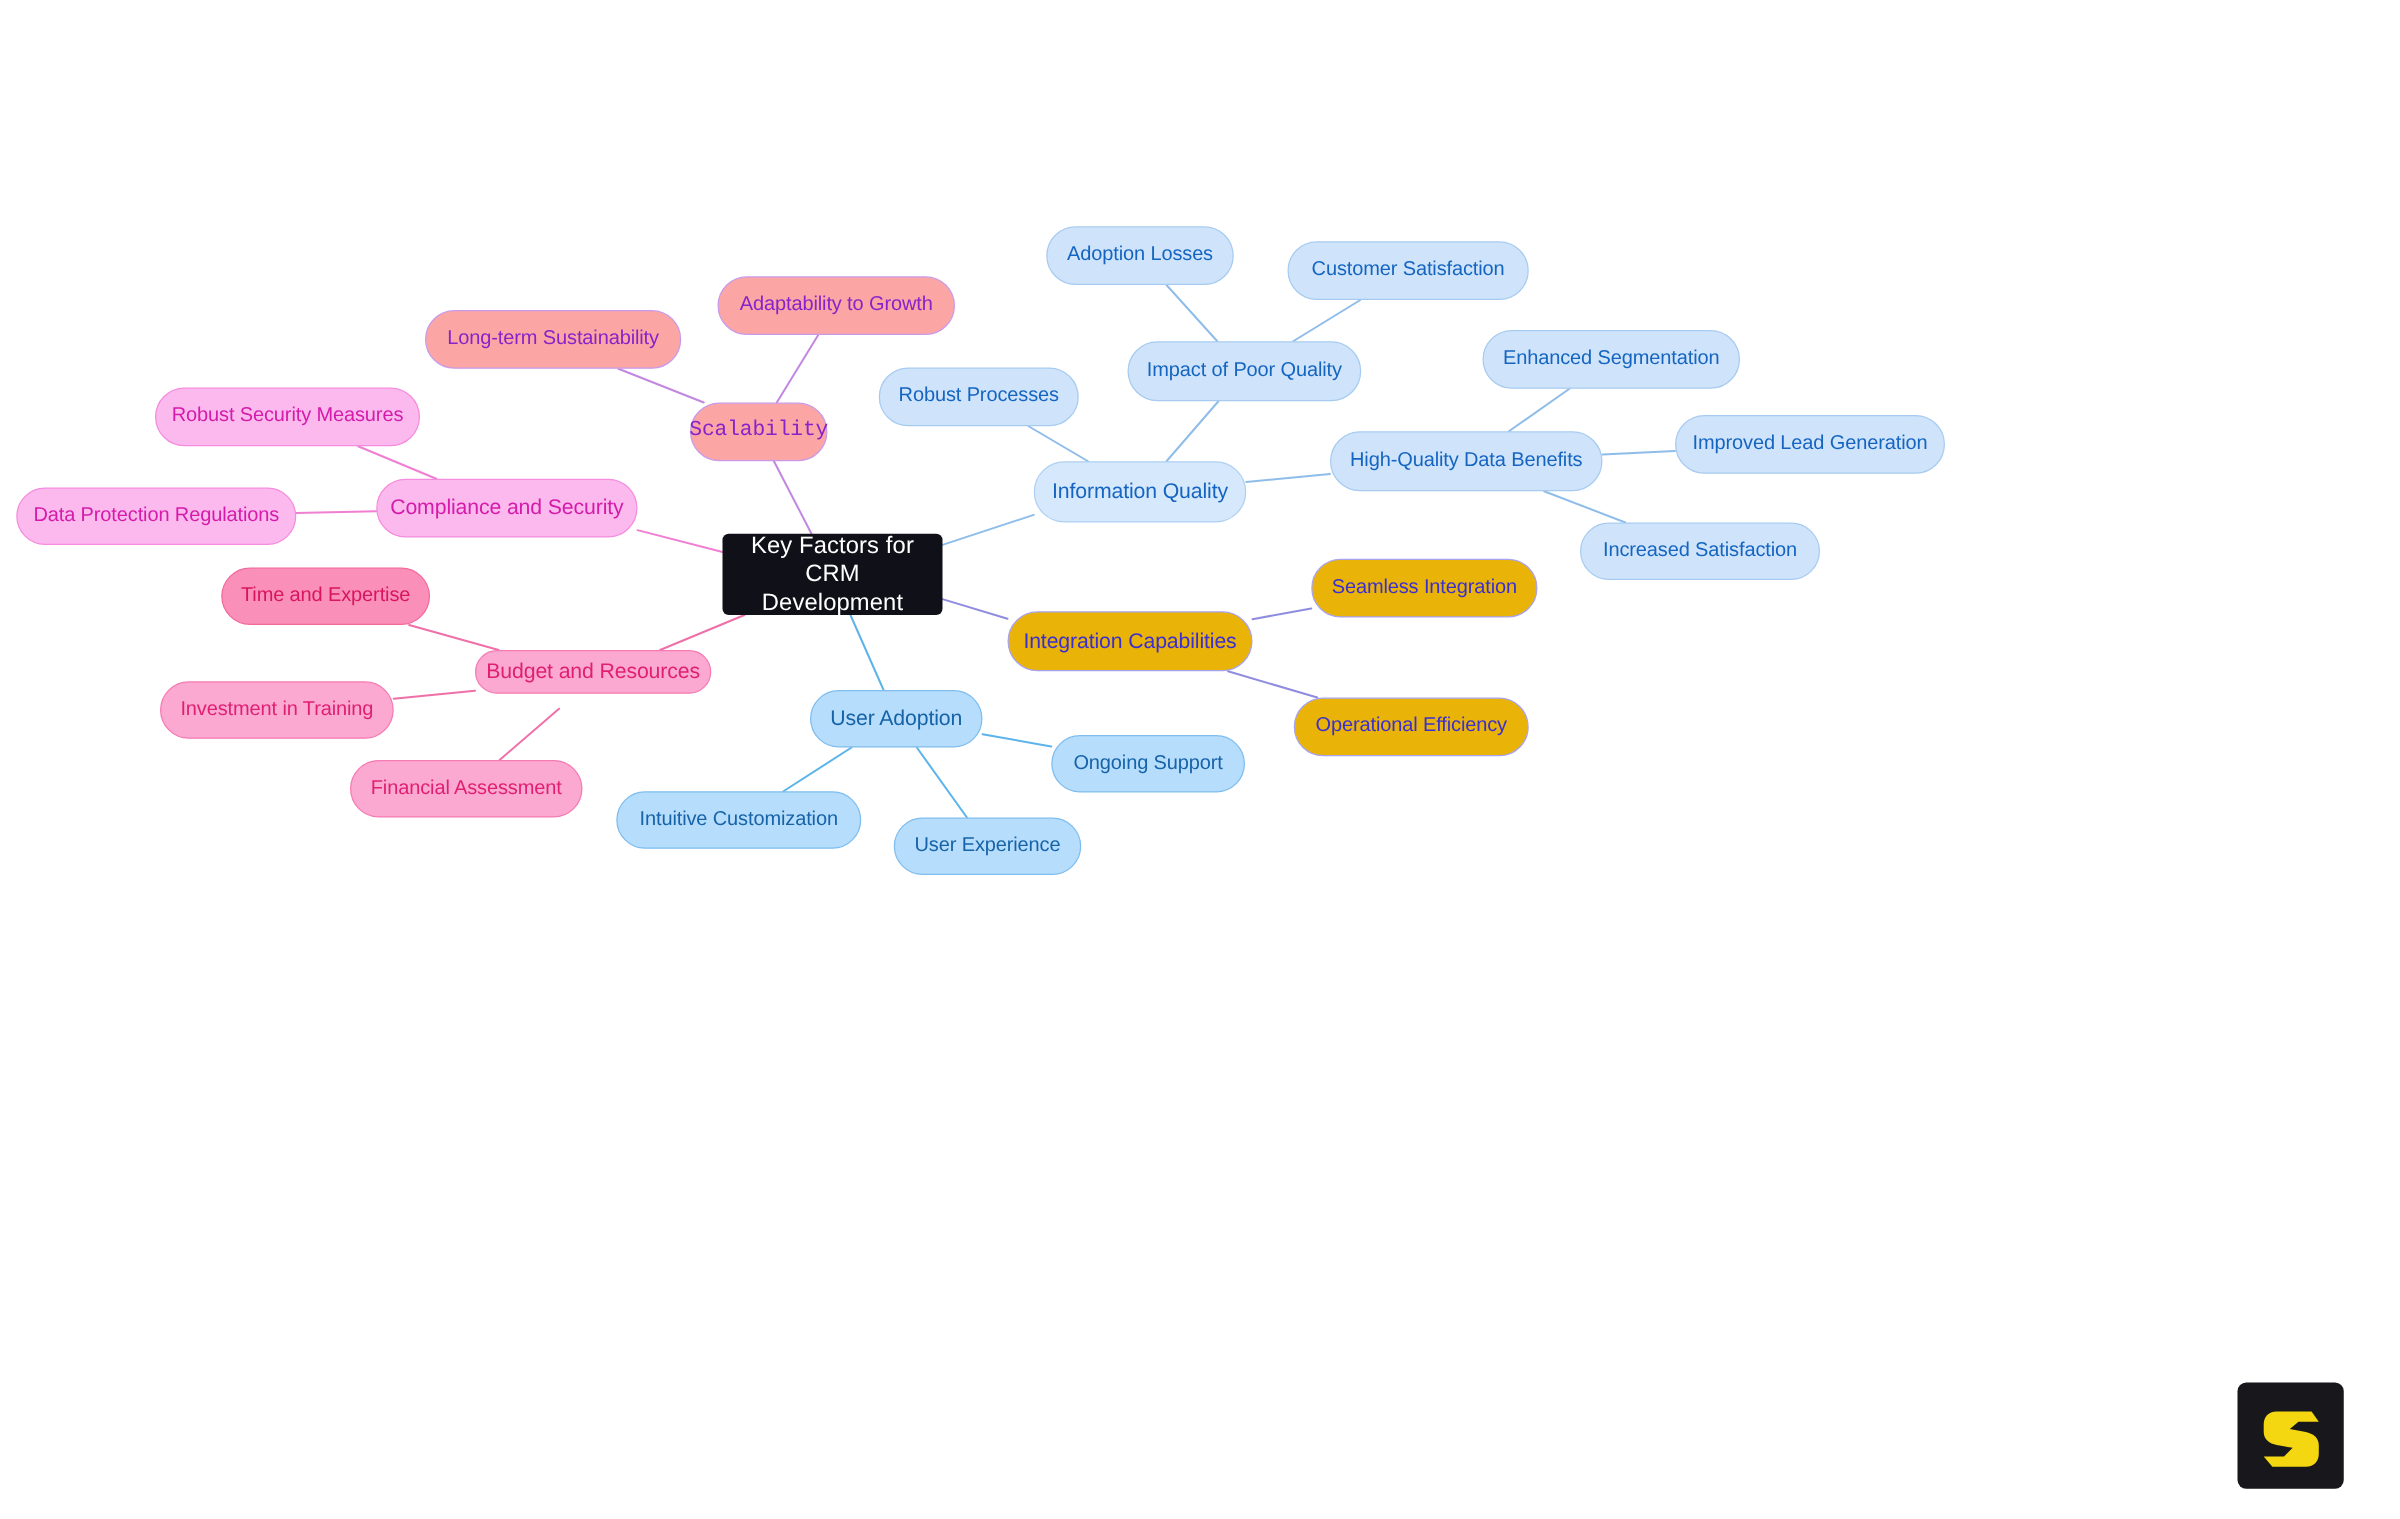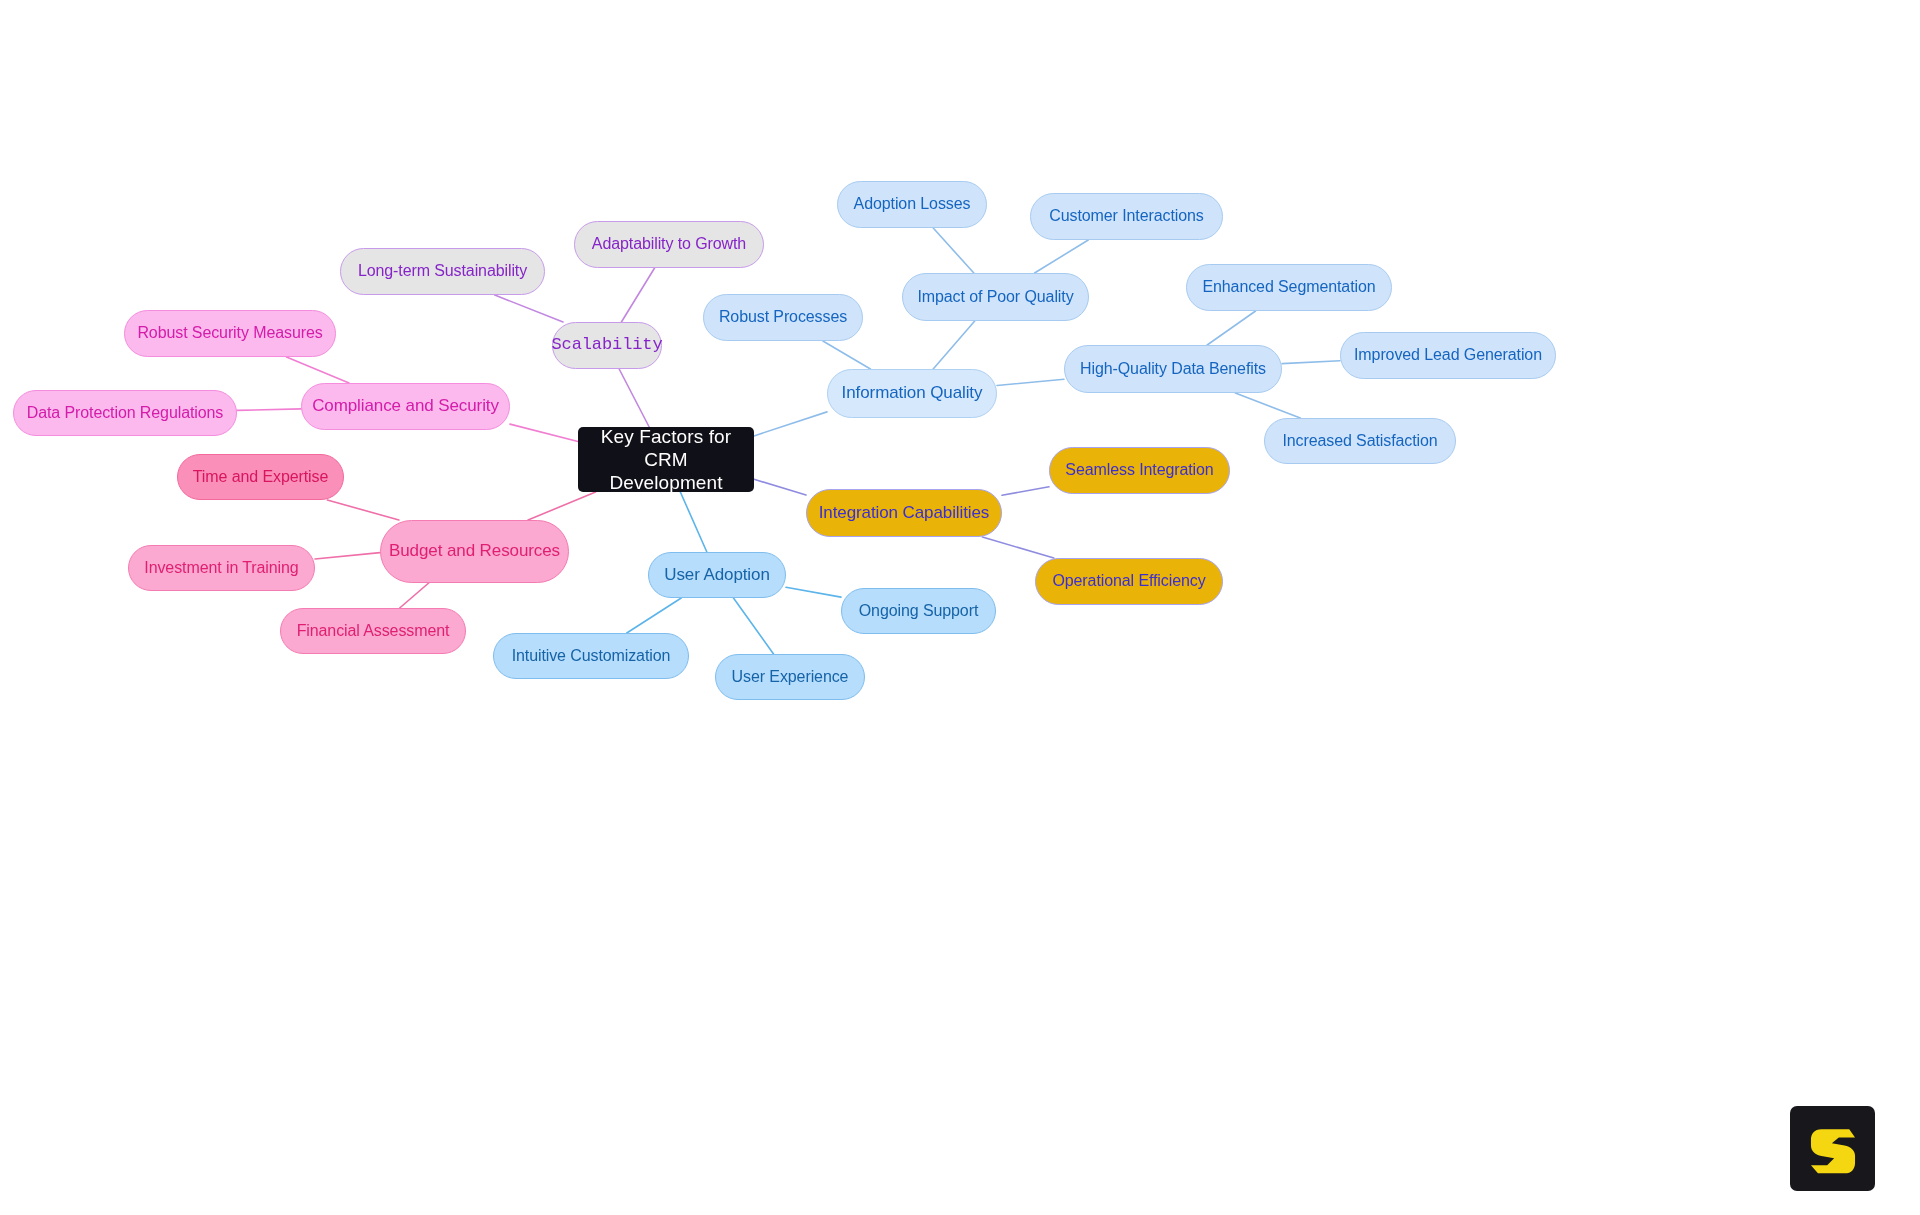--- a/index.html
+++ b/index.html
@@ -46,21 +46,21 @@
     background: #101018;
     color: #ffffff;
     font-size: 19px;
     line-height: 1.22;
     letter-spacing: 0.1px;
   }
   
   .c-blue-mid   { background:#cfe4fb; border-color:#a7cbf0; color:#1565c0; }
   .c-blue-soft  { background:#d6e9fc; border-color:#aed0f2; color:#1565c0; }
   .c-blue-cyan  { background:#b6ddfb; border-color:#7fbdee; color:#1663a8; }
-  .c-purple-lt  { background:#e5e5e5; border-color:#c79bea; color:#8624c9; }
+  .c-purple-lt  { background:#fca5a5; border-color:#c79bea; color:#8624c9; }
   .c-purple-mid { background:#eab308; border-color:#a7a3ee; color:#3b2fcf; }
   .c-pink-lt    { background:#fbb9ee; border-color:#f58cdd; color:#d51ba9; }
   .c-pink-mid   { background:#fba9d0; border-color:#f57bb3; color:#e01f73; }
   .c-pink-deep  { background:#fa8fb9; border-color:#f3699c; color:#d8155f; }
 
   #logo {
     position: absolute;
     background: #17171c;
     border-radius: 7px;
     display: flex;
@@ -100,39 +100,39 @@
       <line x1="380" y1="552.651185770751" x2="315" y2="558.945652173913" stroke="#ef6fa8" stroke-width="1.6" stroke-linecap="round"></line>
       <line x1="447.24" y1="567" x2="399.68" y2="608" stroke="#ef6fa8" stroke-width="1.6" stroke-linecap="round"></line>
     </svg>
   <div id="nodes">
       <div class="node root" style="left: 578px; top: 427px; width: 176px; height: 65px; font-size: 19px;"><span>Key Factors for CRM
 Development</span></div>
       <div class="node c-blue-soft" style="left: 827px; top: 369px; width: 170px; height: 49px; font-size: 17px;"><span>Information Quality</span></div>
       <div class="node c-blue-mid" style="left: 703px; top: 294px; width: 160px; height: 47px; font-size: 16px;"><span>Robust Processes</span></div>
       <div class="node c-blue-mid" style="left: 902px; top: 273px; width: 187px; height: 48px; font-size: 16px;"><span>Impact of Poor Quality</span></div>
       <div class="node c-blue-mid" style="left: 837px; top: 181px; width: 150px; height: 47px; font-size: 16px;"><span>Adoption Losses</span></div>
-      <div class="node c-blue-mid" style="left: 1030px; top: 193px; width: 193px; height: 47px; font-size: 16px;"><span>Customer Interactions</span></div>
+      <div class="node c-blue-mid" style="left: 1030px; top: 193px; width: 193px; height: 47px; font-size: 16px;"><span>Customer Satisfaction</span></div>
       <div class="node c-blue-mid" style="left: 1064px; top: 345px; width: 218px; height: 48px; font-size: 16px;"><span>High-Quality Data Benefits</span></div>
       <div class="node c-blue-mid" style="left: 1186px; top: 264px; width: 206px; height: 47px; font-size: 16px;"><span>Enhanced Segmentation</span></div>
       <div class="node c-blue-mid" style="left: 1340px; top: 332px; width: 216px; height: 47px; font-size: 16px;"><span>Improved Lead Generation</span></div>
       <div class="node c-blue-mid" style="left: 1264px; top: 418px; width: 192px; height: 46px; font-size: 16px;"><span>Increased Satisfaction</span></div>
       <div class="node c-purple-mid" style="left: 806px; top: 489px; width: 196px; height: 48px; font-size: 17px;"><span>Integration Capabilities</span></div>
       <div class="node c-purple-mid" style="left: 1049px; top: 447px; width: 181px; height: 47px; font-size: 16px;"><span>Seamless Integration</span></div>
       <div class="node c-purple-mid" style="left: 1035px; top: 558px; width: 188px; height: 47px; font-size: 16px;"><span>Operational Efficiency</span></div>
       <div class="node c-blue-cyan" style="left: 648px; top: 552px; width: 138px; height: 46px; font-size: 17px;"><span>User Adoption</span></div>
       <div class="node c-blue-cyan" style="left: 493px; top: 633px; width: 196px; height: 46px; font-size: 16px;"><span>Intuitive Customization</span></div>
       <div class="node c-blue-cyan" style="left: 715px; top: 654px; width: 150px; height: 46px; font-size: 16px;"><span>User Experience</span></div>
       <div class="node c-blue-cyan" style="left: 841px; top: 588px; width: 155px; height: 46px; font-size: 16px;"><span>Ongoing Support</span></div>
       <div class="node c-purple-lt" style="left: 552px; top: 322px; width: 110px; height: 47px; font-size: 17px; font-family: Liberation Mono, monospace;"><span>Scalability</span></div>
       <div class="node c-purple-lt" style="left: 340px; top: 248px; width: 205px; height: 47px; font-size: 16px;"><span>Long-term Sustainability</span></div>
       <div class="node c-purple-lt" style="left: 574px; top: 221px; width: 190px; height: 47px; font-size: 16px;"><span>Adaptability to Growth</span></div>
       <div class="node c-pink-lt" style="left: 301px; top: 383px; width: 209px; height: 47px; font-size: 17px;"><span>Compliance and Security</span></div>
       <div class="node c-pink-lt" style="left: 124px; top: 310px; width: 212px; height: 47px; font-size: 16px;"><span>Robust Security Measures</span></div>
       <div class="node c-pink-lt" style="left: 13px; top: 390px; width: 224px; height: 46px; font-size: 16px;"><span>Data Protection Regulations</span></div>
-      <div class="node c-pink-mid" style="left: 380px; top: 520px; width: 189px; height: 63px; font-size: 17px;"><span>Budget and Resources</span></div>
+      <div class="node c-pink-mid" style="left: 380px; top: 520px; width: 189px; height: 35px; font-size: 17px;"><span>Budget and Resources</span></div>
       <div class="node c-pink-deep" style="left: 177px; top: 454px; width: 167px; height: 46px; font-size: 16px;"><span>Time and Expertise</span></div>
       <div class="node c-pink-mid" style="left: 128px; top: 545px; width: 187px; height: 46px; font-size: 16px;"><span>Investment in Training</span></div>
       <div class="node c-pink-mid" style="left: 280px; top: 608px; width: 186px; height: 46px; font-size: 16px;"><span>Financial Assessment</span></div>
     </div>
 
   <div id="logo" style="left: 1790px; top: 1106px; width: 85px; height: 85px; background: rgb(23, 23, 28);">
     <svg id="logo-svg" viewBox="0 0 100 100" width="58" height="58">
       <path id="logo-path" d="M78 16 L30 16 C18 16 12 24 12 34 L12 44 C12 54 20 60 30 62
                L52 66 L40 78 L12 78 L24 92 L70 92 C82 92 88 84 88 74
                L88 62 C88 52 80 46 70 44 L48 40 L60 30 L88 30 Z" fill="#f5d711"></path>

